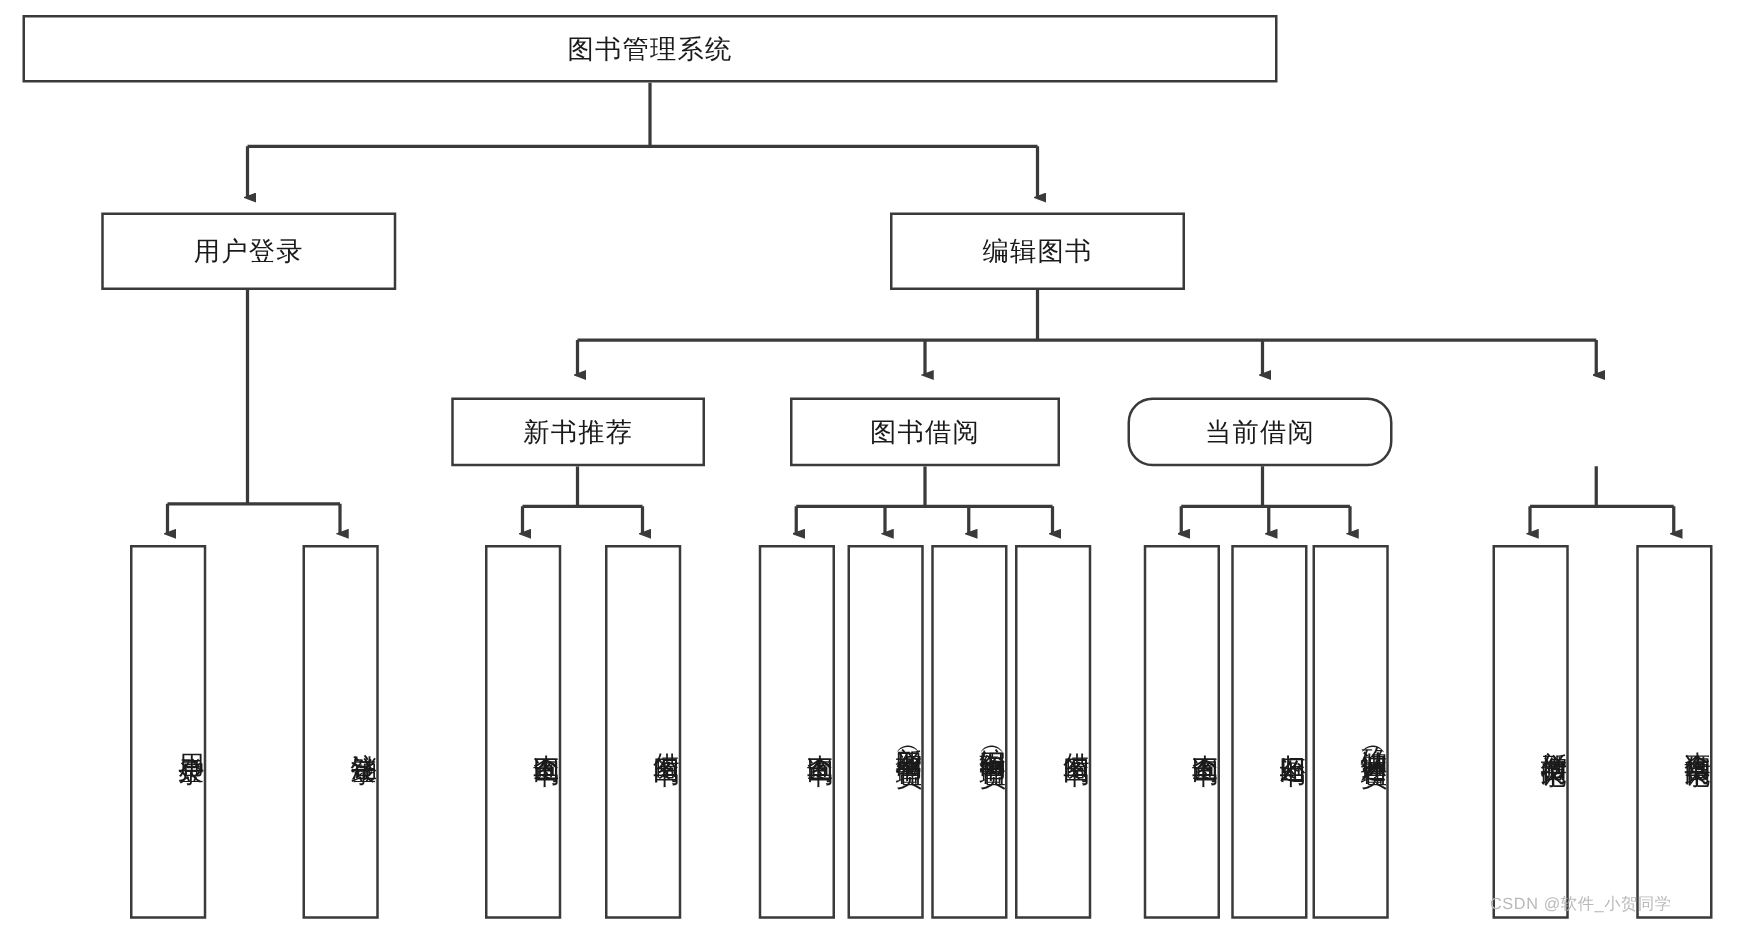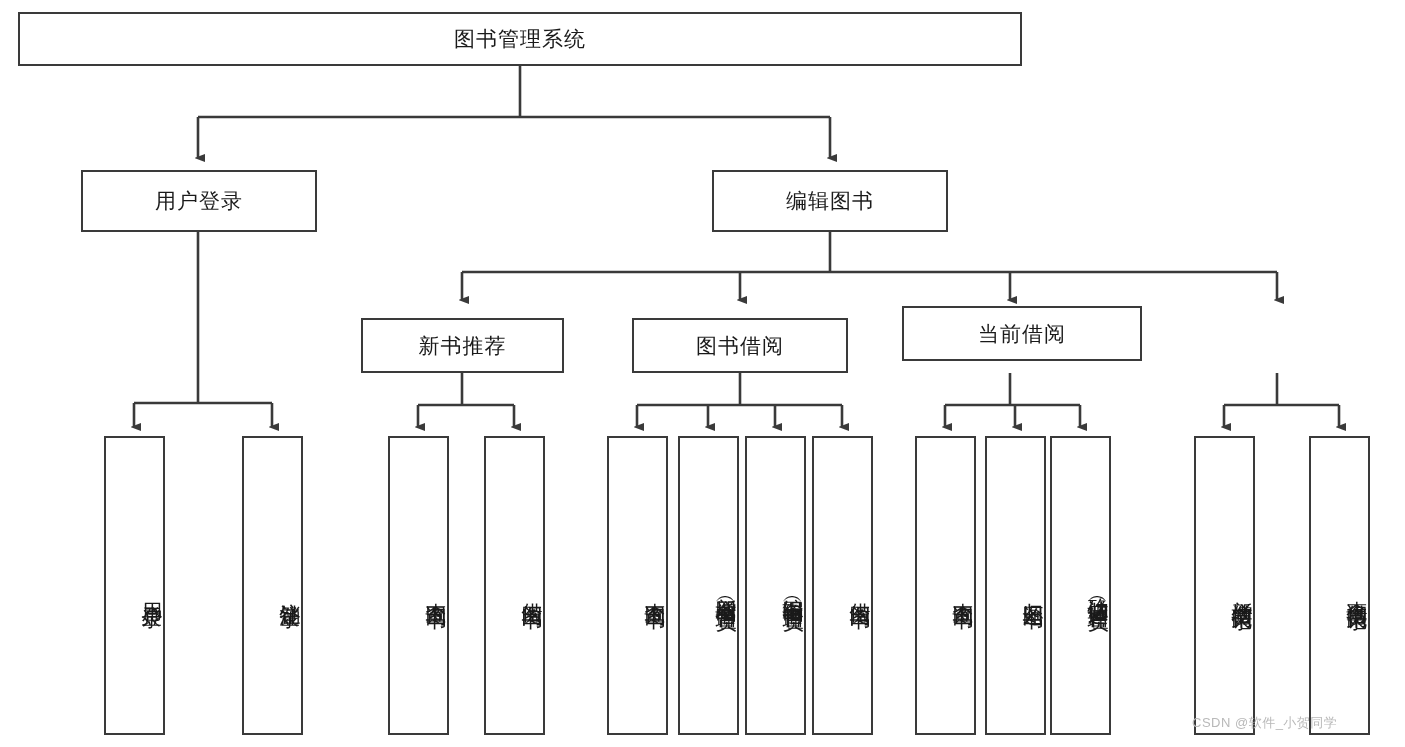--- a/index.html
+++ b/index.html
@@ -130,21 +130,21 @@
   <div class="node h" style="left:712px; top:170px; width:236px; height:62px;">
     <span>编辑图书</span>
   </div>
 
   <div class="node h" style="left:632px; top:318px; width:216px; height:55px;">
     <span>图书借阅</span>
   </div>
   <div class="node h" style="left:361px; top:318px; width:203px; height:55px;">
     <span>新书推荐</span>
   </div>
-  <div class="node h" style="left:902px; top:306px; width:240px; height:55px;">
+  <div class="node h" style="left:902px; top:318px; width:212px; height:55px;border-radius:20px;">
     <span>当前借阅</span>
   </div>
 
   <div class="node v" style="left:104px; top:436px; width:61px; height:299px;">
     <span>用户登录</span>
   </div>
   <div class="node v" style="left:242px; top:436px; width:61px; height:299px;">
     <span>注销登录</span>
   </div>
 

